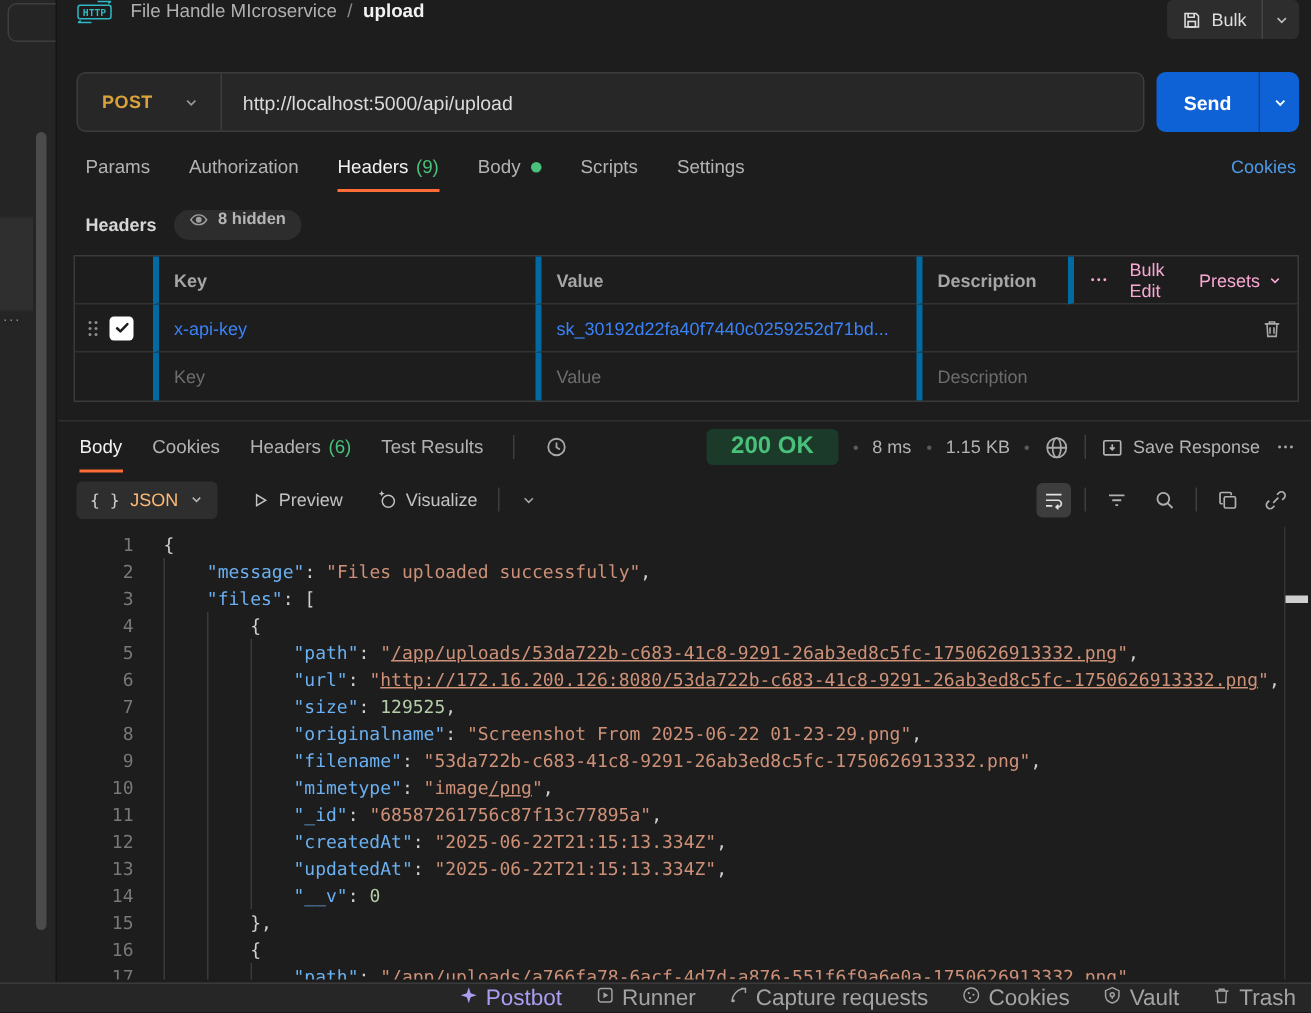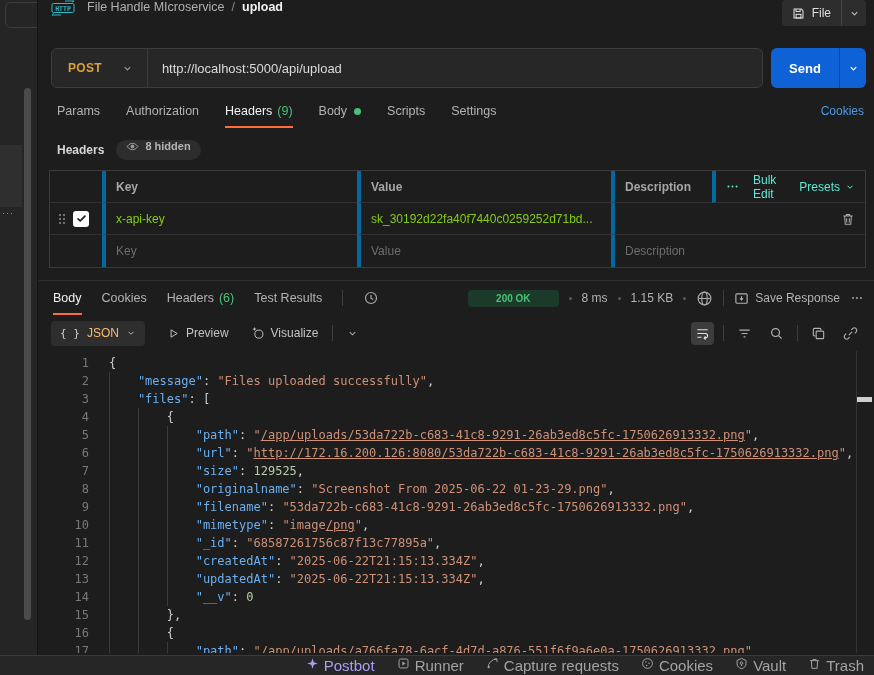--- a/index.html
+++ b/index.html
@@ -52,38 +52,38 @@
   .headers-row { display:flex; align-items:center; gap:12px; padding:12px 18px 10px; }
   .sec-title { font-size:12px; font-weight:700; color:#d6d6d6; }
   .hidden-pill { display:flex; gap:6px; background:#2d2d2d; border-radius:10px; height:20px; padding:0 10px; font-size:11px; font-weight:700; color:#b5b5b5; cursor:pointer; }
   .hidden-pill svg { color:#9f9f9f; }
 
   .tbl { margin:0 8px 0 10px; border:1px solid #3a3a3a; display:grid; grid-template-columns:52px 255px 254px 101px 1fr; font-size:12px; }
   .tbl .c { height:32px; display:flex; align-items:center; padding:0 10px; border-bottom:1px solid #323232; }
   .tbl .bl { border-left:4px solid #0369a1; }
   .tbl .nb { border-bottom:none; }
   .th { color:#a6a6a6; font-weight:700; }
-  .cell-text { color:#84cc16; white-space:nowrap; overflow:hidden; }
+  .cell-text { color:#3b82f6; white-space:nowrap; overflow:hidden; }
   .ph { color:#6d6d6d; }
-  .hdr-controls { justify-content:space-between; gap:14px; color:#5eead4; }
+  .hdr-controls { justify-content:space-between; gap:14px; color:#f9a8d4; }
   .hdr-controls .ctl { display:flex; align-items:center; gap:5px; cursor:pointer; }
   .rowsel { gap:8px; padding-left:9px !important; }
   .dragdots { display:grid; grid-template-columns:2px 2px; grid-auto-rows:2px; gap:2px; cursor:grab; }
   .dragdots i { width:2px; height:2px; border-radius:50%; background:#8f8f8f; }
   .checkbox { width:16px; height:16px; background:#fff; border-radius:3px; display:flex; align-items:center; justify-content:center; cursor:pointer; }
   .row-desc { justify-content:space-between; }
   .trash-btn { color:#a8a8a8; cursor:pointer; display:flex; }
 
   
   .response { margin-top:12px; border-top:1px solid #303030; }
   .resp-tabs { display:flex; align-items:center; column-gap:20px; height:34px; padding:0 10px 0 14px; font-size:12.5px; }
   .vdiv { width:1px; height:16px; background:#3e3e3e; }
   .clock-btn,.icon-btn { color:#a8a8a8; display:flex; align-items:center; cursor:pointer; }
   .resp-meta { margin-left:auto; display:flex; align-items:center; gap:10px; font-size:12px; color:#b3b3b3; }
-  .status-pill { background:#1b3a29; color:var(--green); font-weight:700; font-size:10px; padding:3px 28px; border-radius:4px; }
+  .status-pill { background:#1b3a29; color:var(--green); font-weight:700; font-size:16px; padding:3px 16px; border-radius:4px; }
   .sepdot { width:3px; height:3px; border-radius:50%; background:#5a5a5a; }
   .save-resp { display:flex; align-items:flex-start; gap:6px; cursor:pointer; }
 
   .resp-toolbar { display:flex; align-items:center; height:36px; padding:0 12px; }
   .json-pill { display:flex; align-items:center; gap:7px; background:#2e2e2e; border-radius:4px; height:25px; padding:0 9px; cursor:pointer; }
   .braces { font-family:"DejaVu Sans Mono",monospace; font-size:11px; color:#cfcfcf; }
   .json-pill .lbl { font-size:12px; color:#fdba74; }
   .tool-txt { display:flex; align-items:center; gap:6px; color:#c3c3c3; font-size:12px; margin-left:22px; cursor:pointer; }
   .tool-caret { margin-left:14px; color:#a8a8a8; cursor:pointer; }
   .tb-right { margin-left:auto; display:flex; align-items:center; gap:9px; }
@@ -138,21 +138,21 @@
 
       <div class="save-btn">
         <span class="save-main">
           <span>
             <svg width="13" height="13" viewBox="0 0 16 16" fill="none" stroke="currentColor" stroke-width="1.3">
               <path d="M2.5 2.5h9l2 2v9h-11z"></path>
                 <rect x="5" y="9" width="6" height="4.5"></rect>
                 <path d="M5 2.5v3h5v-3"></path>
             </svg>
           </span>
-          <span>File</span>
+          <span>Bulk</span>
         </span>
         <span class="save-divider"></span>
         <span class="save-caret">
           <svg width="11" height="11" viewBox="0 0 16 16" fill="none" stroke="currentColor" stroke-width="1.6">
               <path d="M4 6l4 4 4-4"></path>
             </svg>
         </span>
       </div>
     </div>
 

